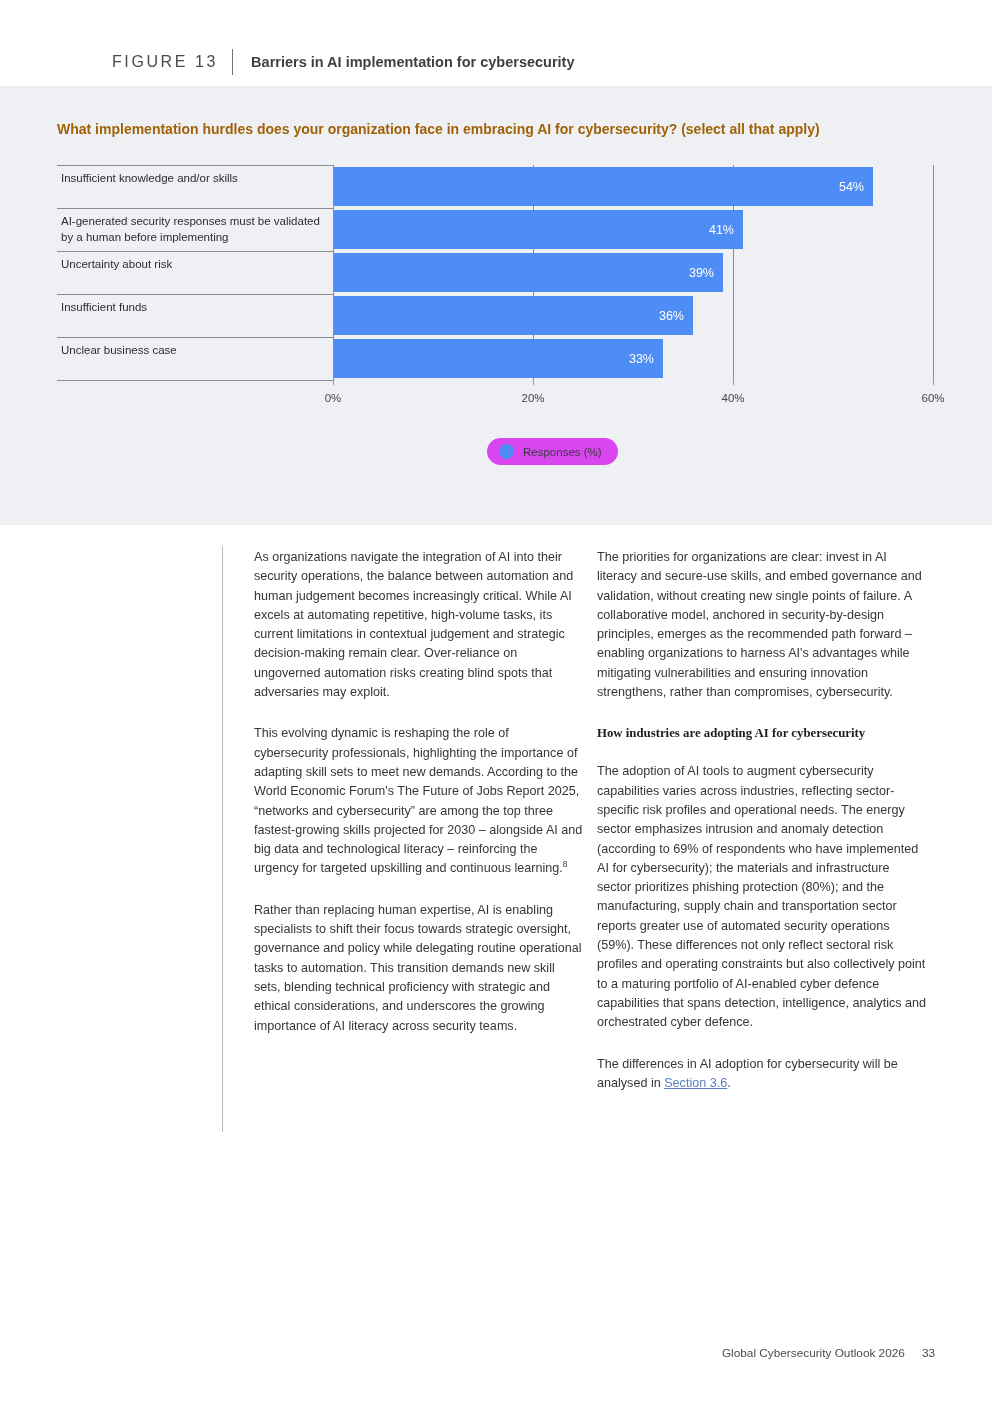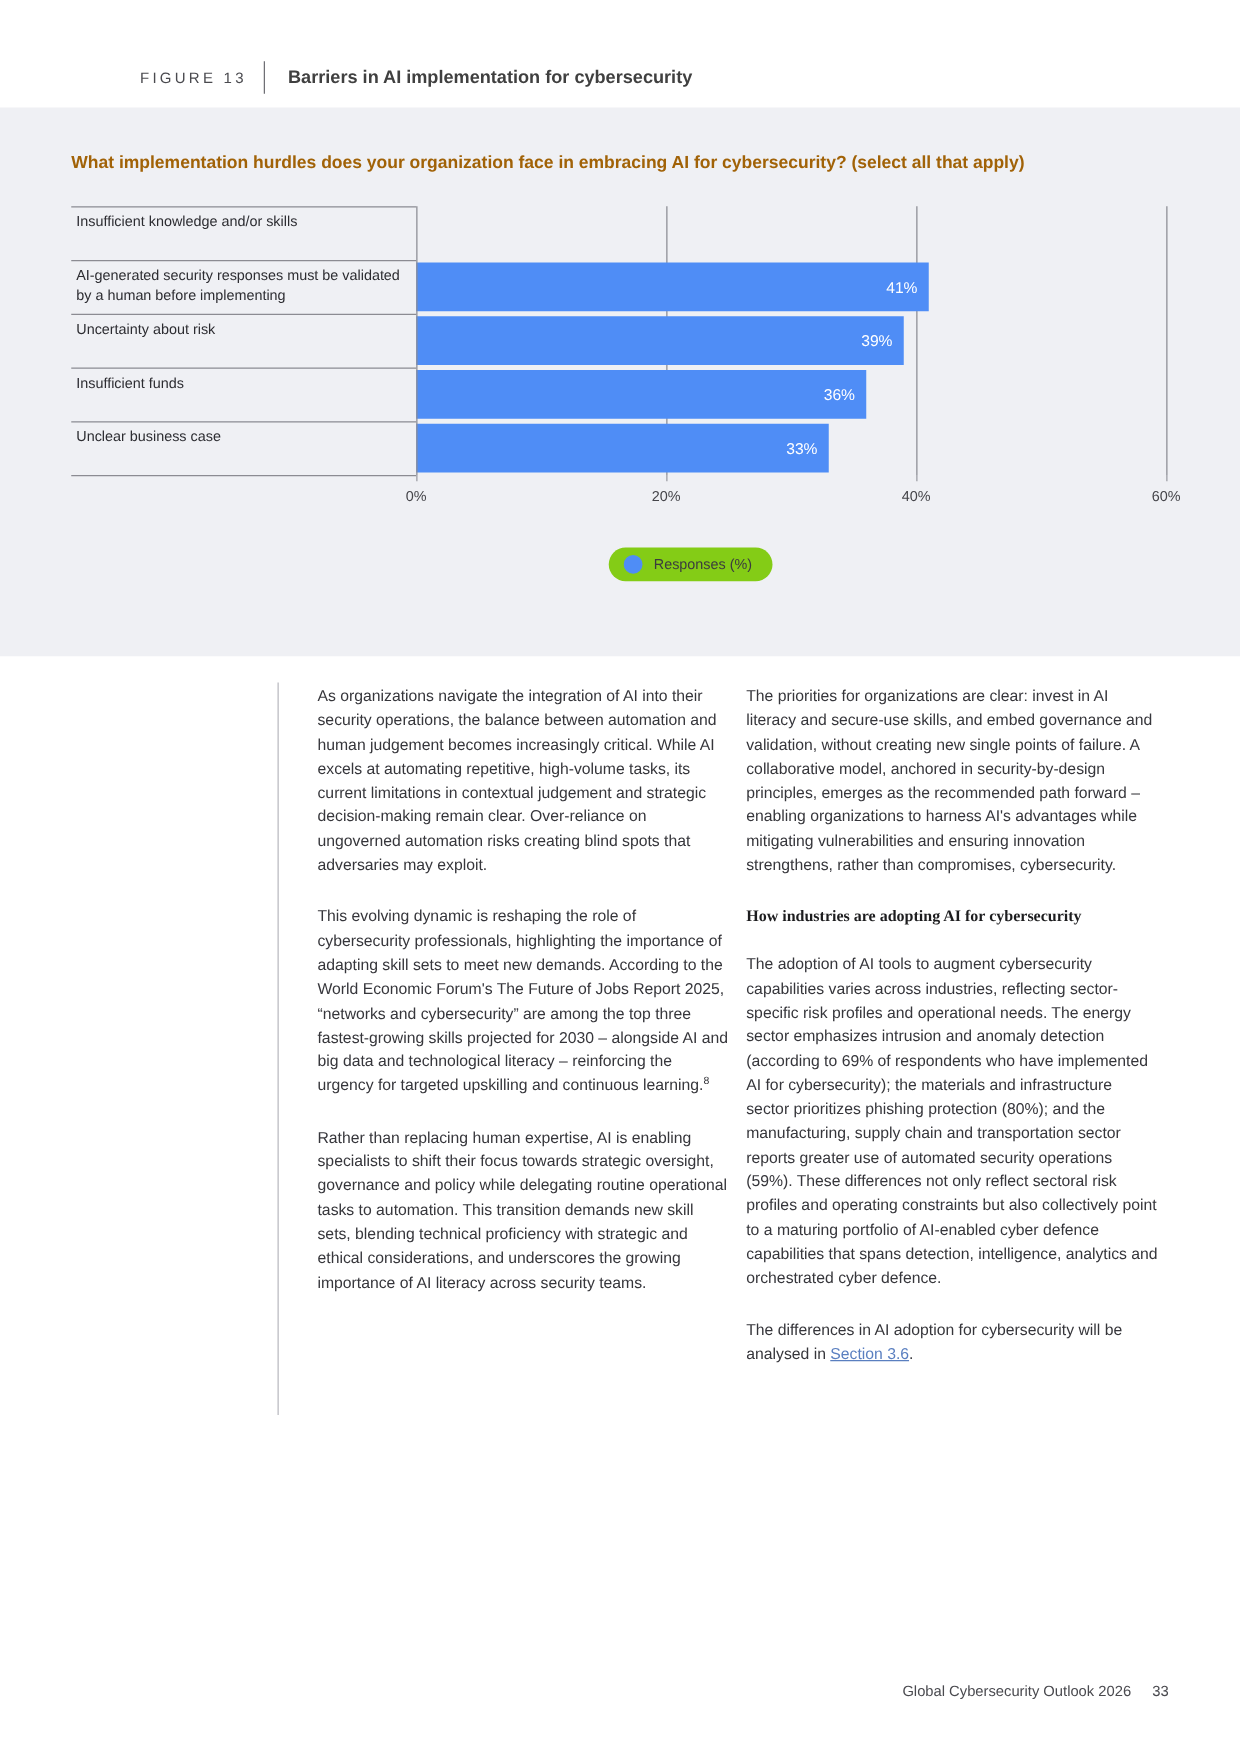--- a/index.html
+++ b/index.html
@@ -19,21 +19,21 @@
   
   .fig-header {
     position: absolute;
     left: 112px;
     top: 48px;
     display: flex;
     align-items: center;
     height: 28px;
   }
   .fig-label {
-    font-size: 12px;
+    font-size: 16px;
     letter-spacing: 2.6px;
     color: #4a4a4f;
     font-weight: 400;
     white-space: nowrap;
   }
   .fig-divider {
     width: 1px;
     height: 26px;
     background: #6f6f75;
     margin: 0 18px 0 14px;
@@ -174,21 +174,21 @@
     white-space: nowrap;
   }
 
   .legend {
     position: absolute;
     left: 430px;
     top: 273px;
     display: flex;
     align-items: center;
     gap: 9px;
-    background: #84cc16;
+    background: #d946ef;
     border-radius: 16px;
     padding: 6px 16px 6px 12px;
   }
   .legend-dot {
     width: 15px;
     height: 15px;
     border-radius: 50%;
     background: #4f8df6;
     flex: none;
   }
@@ -288,20 +288,25 @@
         <div class="row-line"></div>
       </div>
     </div>
 
     <div class="plot-col">
       <div class="axis-base"></div>
       <div class="gridline" style="left:200px;"></div>
       <div class="gridline" style="left:400px;"></div>
       <div class="gridline" style="left:600px;"></div>
 
+      <div class="bar-wrap" style="top:0px;">
+        <div class="bar" style="width:540px;">
+          <span class="bar-value">54%</span>
+        </div>
+      </div>
       <div class="bar-wrap" style="top:43px;">
         <div class="bar" style="width:410px;">
           <span class="bar-value">41%</span>
         </div>
       </div>
       <div class="bar-wrap" style="top:86px;">
         <div class="bar" style="width:390px;">
           <span class="bar-value">39%</span>
         </div>
       </div>

